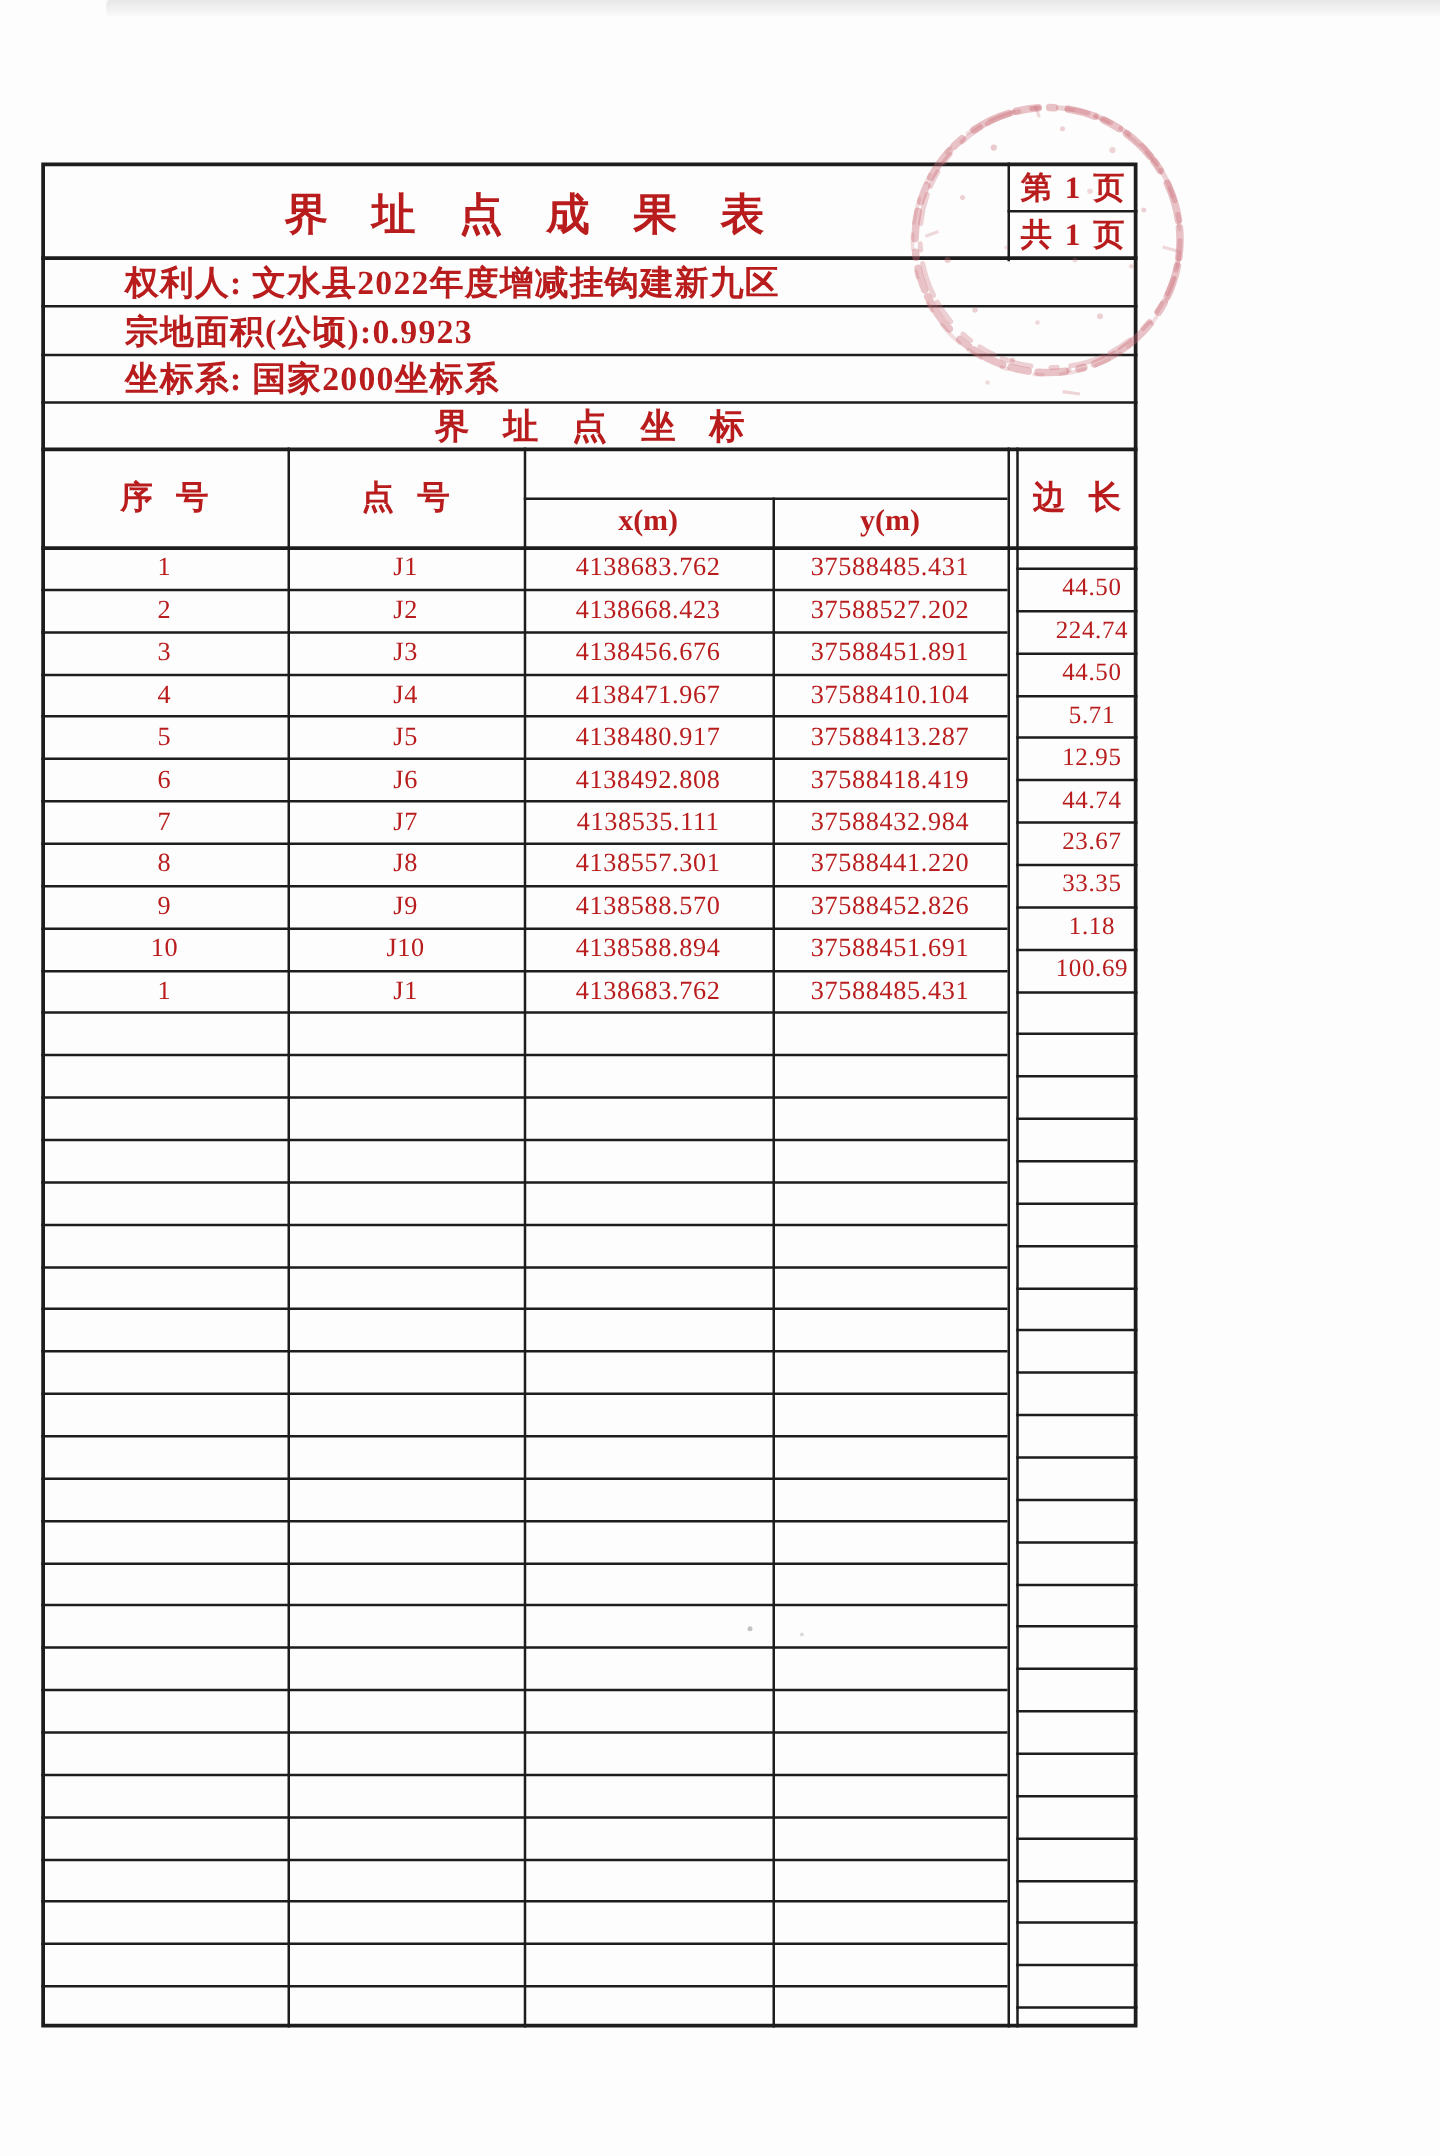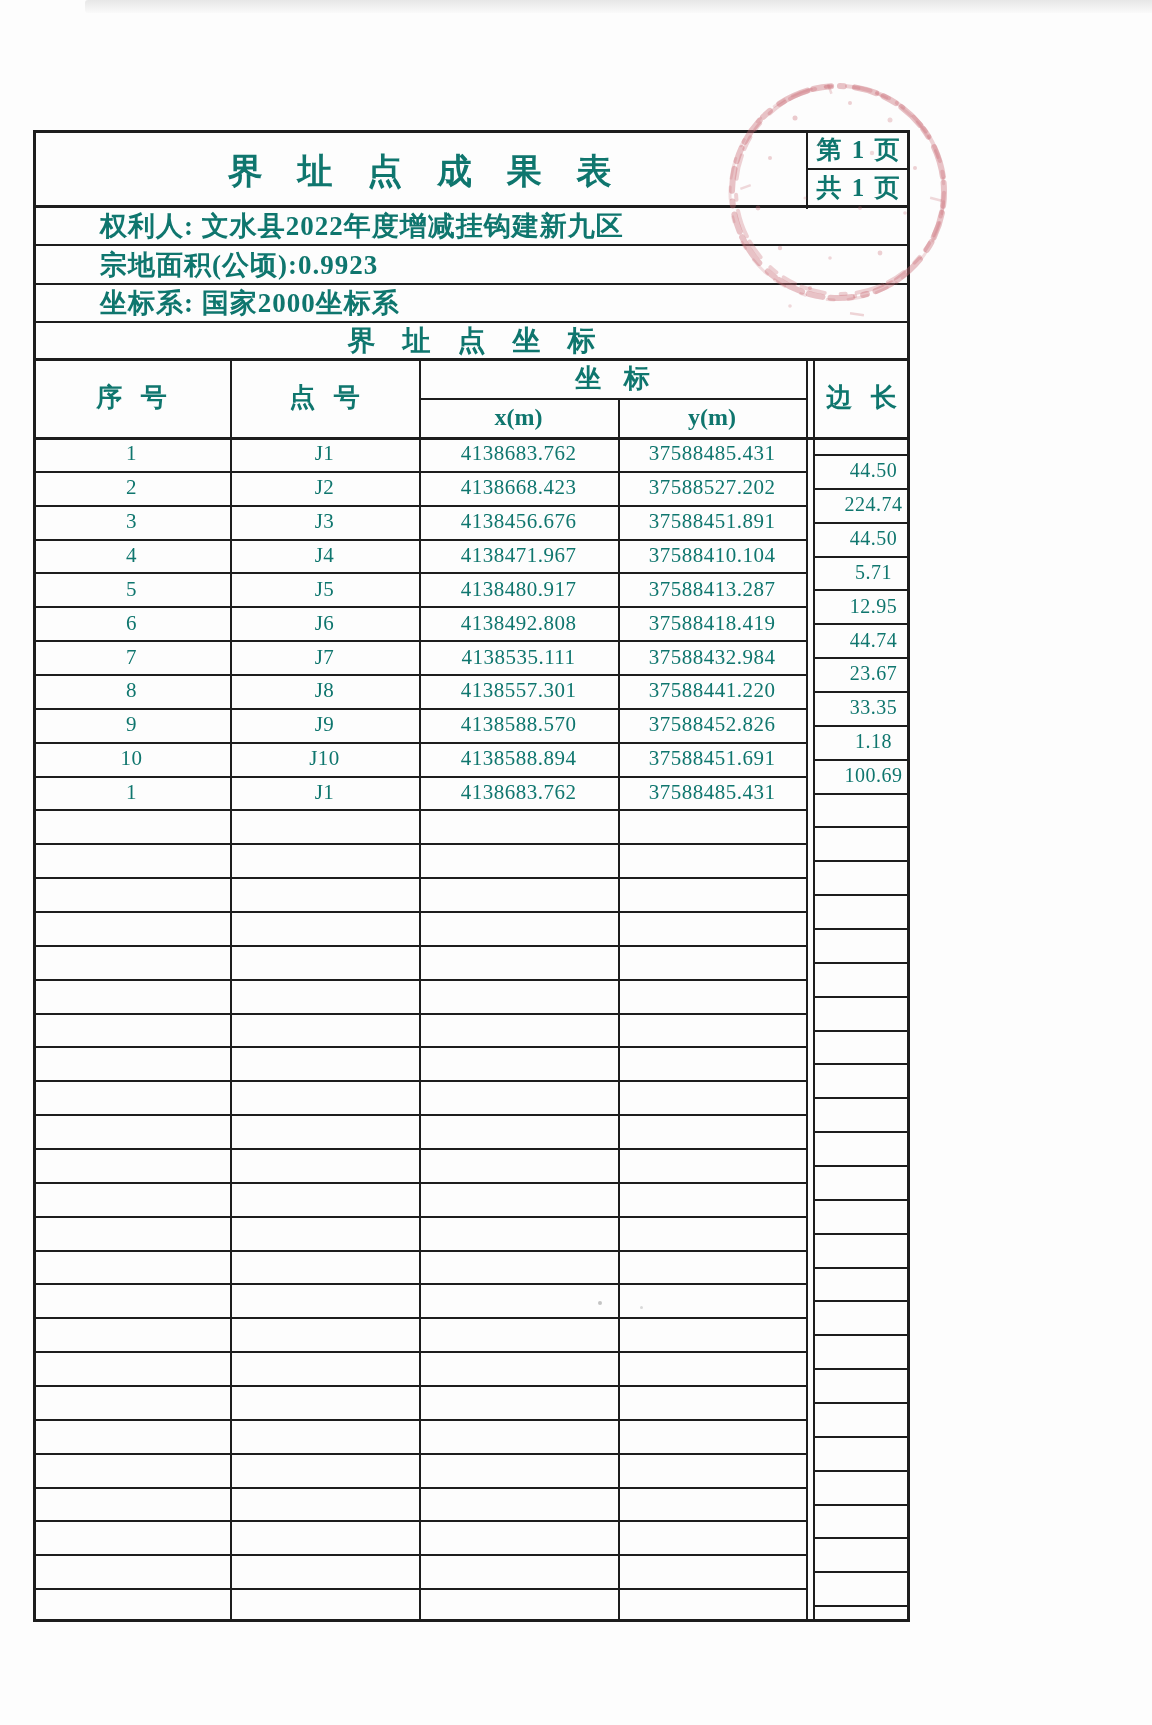--- a/index.html
+++ b/index.html
@@ -1,18 +1,18 @@
 <!DOCTYPE html>
 <html><head>
 <meta charset="utf-8">
 <style>
   html,body{margin:0;padding:0;background:#ffffff;}
   .canvas{
     position:relative;width:1152px;height:1725px;background:#fdfdfd;overflow:hidden;
-    font-family:"Liberation Serif","DejaVu Serif",serif;color:#0f766e;
+    font-family:"Liberation Serif","DejaVu Serif",serif;color:#b91c1c;
   }
   .abs{position:absolute;}
   
   .top-strip{left:85px;top:0;width:1067px;height:13px;
     background:linear-gradient(#e7e7e7,#fafafa);border-radius:3px 0 0 3px;}
   
   .tbl{left:33px;top:130px;width:877px;height:1492px;}
   .tbl-border{left:0;top:0;right:0;bottom:0;border:3px solid #1d1d1d;pointer-events:none;z-index:5;}
   .hline{background:#1d1d1d;height:2px;z-index:2;}
   .hline.thick{height:3px;}
@@ -68,21 +68,20 @@
     <div class="abs info-row" style="top:116px;height:37px;font-family:Liberation Serif, serif;">宗地面积(公顷):0.9923</div>
     <div class="abs hline" style="left:0;top:153px;width:877px;"></div>
     <div class="abs info-row" style="top:155px;height:36px;">坐标系: 国家2000坐标系</div>
     <div class="abs hline" style="left:0;top:191px;width:877px;"></div>
 
     <div class="abs section-head" style="top:193px;height:35px;">界 址 点 坐 标</div>
     <div class="abs hline thick" style="left:0;top:228px;width:877px;"></div>
 
     <div class="abs hdr hdr-seq">序 号</div>
     <div class="abs hdr hdr-point">点 号</div>
-    <div class="abs hdr hdr-coord">坐 标</div>
     <div class="abs hline" style="left:386px;top:268px;width:387px;"></div>
     <div class="abs hdr hdr-x">x(m)</div>
     <div class="abs hdr hdr-y">y(m)</div>
     <div class="abs hdr hdr-edge">边 长</div>
     <div class="abs hline thick" style="left:0;top:307px;width:877px;"></div>
 
     <div class="abs vline" style="left:197px;top:228px;height:1264px;"></div>
     <div class="abs vline" style="left:386px;top:228px;height:1264px;"></div>
     <div class="abs vline" style="left:585px;top:268px;height:1224px;"></div>
     <div class="abs vline" style="left:773px;top:228px;height:1264px;"></div>

